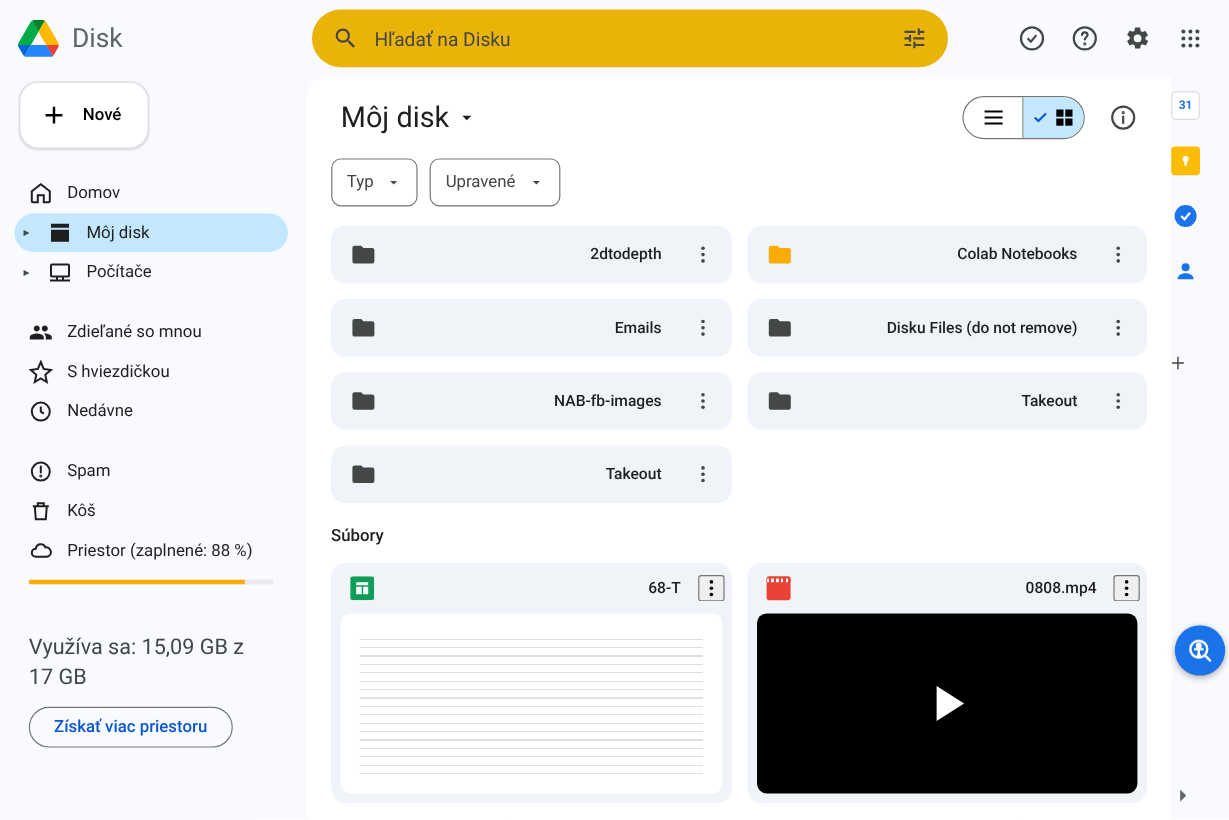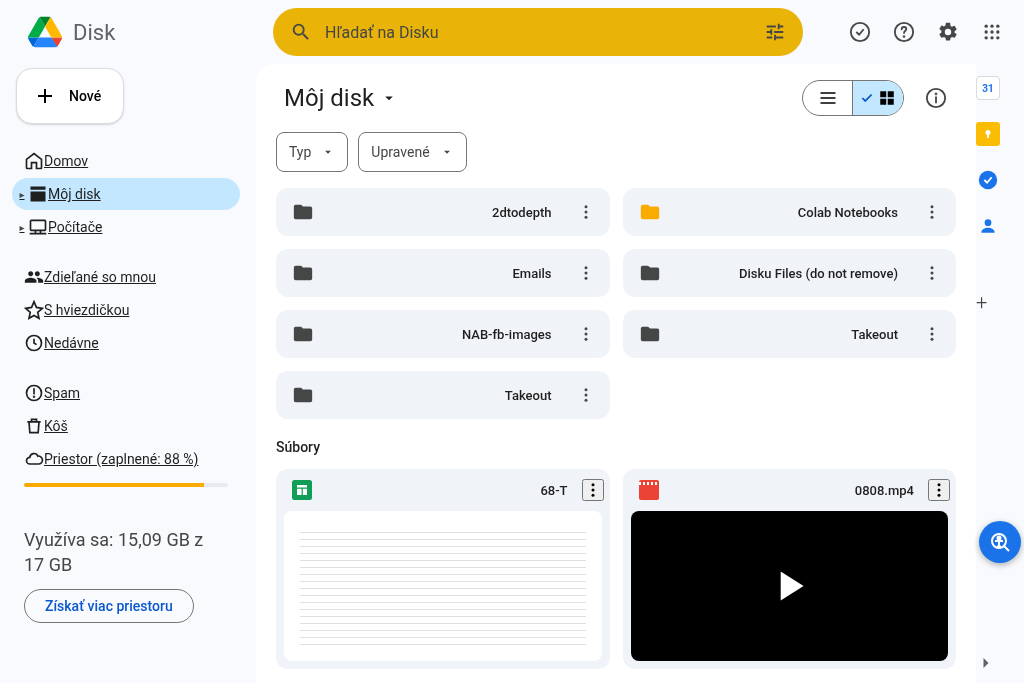--- a/index.html
+++ b/index.html
@@ -1,38 +1,38 @@
 <!DOCTYPE html>
 <html><head>
 <meta charset="utf-8">
 <style>
 * { box-sizing: border-box; margin: 0; padding: 0; font-family: 'Google Sans', Roboto, Arial, sans-serif; }
 body { background: #f8fafd; width: 1024px; height: 683px; overflow: hidden; color: #1f1f1f; }
 
 
-.header { display: flex; align-items: center; padding: 8px 12px; gap: 8px; height: 64px; margin-left: 13px; }
+.header { display: flex; align-items: center; padding: 8px 12px; gap: 8px; height: 64px; }
 .logo-area { display: flex; align-items: center; gap: 8px; width: 240px; }
 .drive-logo { width: 40px; height: 40px; display: flex; align-items: center; justify-content: center; }
 .app-name { font-size: 22px; color: #5f6368; }
 .search-bar { flex: 1; max-width: 530px; height: 48px; background: #eab308; border-radius: 24px; display: flex; align-items: center; padding: 0 8px; }
 .search-bar .icon-btn { width: 40px; height: 40px; display: flex; align-items: center; justify-content: center; border-radius: 50%; color: #444746; }
 .search-input { flex: 1; border: none; background: transparent; font-size: 16px; outline: none; color: #1f1f1f; padding: 0 4px; }
 .search-input::placeholder { color: #444746; }
 .header-actions { display: flex; align-items: center; gap: 4px; margin-left: auto; }
 .icon-btn { width: 40px; height: 40px; border: none; background: transparent; border-radius: 50%; display: flex; align-items: center; justify-content: center; cursor: pointer; color: #444746; }
 
 
 .container { display: flex; height: calc(100% - 64px); }
 .sidebar { width: 256px; padding: 4px 16px 16px 12px; flex-shrink: 0; }
 .main { flex: 1; background: #fff; border-radius: 16px 0 0 0; margin-right: 48px; overflow: hidden; display: flex; flex-direction: column; }
 .right-rail { width: 48px; position: absolute; right: 0; top: 64px; bottom: 0; display: flex; flex-direction: column; padding-top: 12px; gap: 22px; }
 
 
 .new-btn { height: 56px; padding: 0 22px 0 16px; background: #fff; border: 1px solid #dadce0; border-radius: 16px; display: inline-flex; align-items: center; gap: 12px; font-size: 14px; font-weight: 500; cursor: pointer; box-shadow: 0 1px 2px rgba(0,0,0,0.15); margin-bottom: 20px; margin-left: 4px; }
-.nav-item { display: flex; align-items: center; height: 32px; padding: 0 12px 0 12px; border-radius: 16px; cursor: pointer; font-size: 14px; color: #1f1f1f; gap: 0; margin: 1px 0; text-decoration: underline; }
+.nav-item { display: flex; align-items: center; height: 32px; padding: 0 12px 0 12px; border-radius: 16px; cursor: pointer; font-size: 14px; color: #1f1f1f; gap: 12px; margin: 1px 0; }
 .nav-item.with-arrow { padding-left: 4px; }
 .nav-item .arrow { width: 12px; display: flex; justify-content: center; color: #444746; font-size: 10px; }
 .nav-item .nav-icon { width: 20px; height: 20px; display: flex; align-items: center; justify-content: center; color: #1f1f1f; }
 .nav-item.active { background: #c2e7ff; }
 .nav-group-gap { height: 16px; }
 .storage-bar { height: 4px; background: #e8eaed; border-radius: 2px; margin: 8px 12px 8px 12px; overflow: hidden; }
 .storage-fill { height: 100%; background: #f9ab00; width: 88%; }
 .storage-text { font-size: 18px; color: #444746; padding: 0 12px; line-height: 1.4; margin-top: 40px; }
 .storage-btn { margin: 12px 12px 0; padding: 8px 20px; border: 1px solid #747775; border-radius: 20px; background: transparent; font-size: 14px; color: #0b57d0; cursor: pointer; font-weight: 500; }
 

